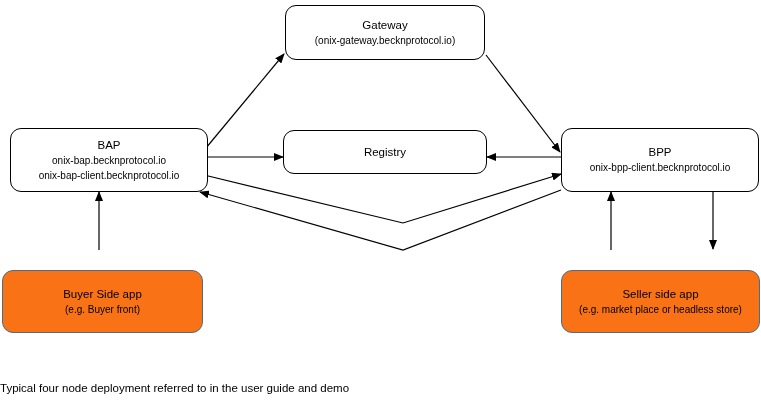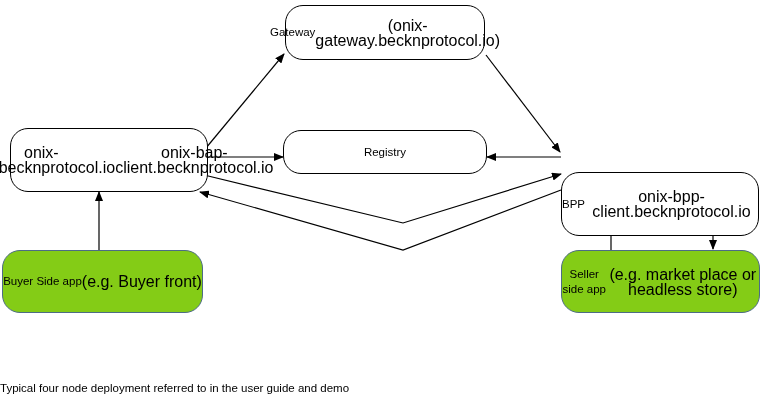--- a/index.html
+++ b/index.html
@@ -15,40 +15,41 @@
     position: relative;
     width: 761px;
     height: 411px;
     background: #ffffff;
     overflow: hidden;
   }
   .node {
     position: absolute;
     box-sizing: border-box;
     display: flex;
-    flex-direction: row;
+    flex-direction: column;
     align-items: center;
     justify-content: center;
-    border-radius: 18px;
+    border-radius: 11px;
     text-align: center;
     line-height: 15px;
   }
   .node.plain {
     background: #ffffff;
     border: 1px solid #000000;
   }
   .node.shaded {
-    background: #84cc16;
+    background: #f97316;
     border: 1px solid #4d6c85;
+    margin-top: 20px;
   }
   .node .title {
     font-size: 11.5px;
   }
   .node .sub {
-    font-size: 16px;
+    font-size: 10px;
   }
   svg.wires {
     position: absolute;
     left: 0;
     top: 0;
     width: 761px;
     height: 411px;
     pointer-events: none;
   }
   .caption {
@@ -100,21 +101,21 @@
   <div class="node plain" style="left:10px; top:128px; width:198px; height:64px;">
     <div class="title">BAP</div>
     <div class="sub">onix-bap.becknprotocol.io</div>
     <div class="sub">onix-bap-client.becknprotocol.io</div>
   </div>
 
   <div class="node plain" style="left:283px; top:130px; width:204px; height:44px;">
     <div class="title">Registry</div>
   </div>
 
-  <div class="node plain" style="left:561px; top:128px; width:198px; height:64px;margin-top:44px;">
+  <div class="node plain" style="left:561px; top:128px; width:198px; height:64px;">
     <div class="title">BPP</div>
     <div class="sub">onix-bpp-client.becknprotocol.io</div>
   </div>
 
   <div class="node shaded" style="left:2px; top:250px; width:201px; height:63px;">
     <div class="title">Buyer Side app</div>
     <div class="sub">(e.g. Buyer front)</div>
   </div>
 
   <div class="node shaded" style="left:561px; top:250px; width:199px; height:63px;">

